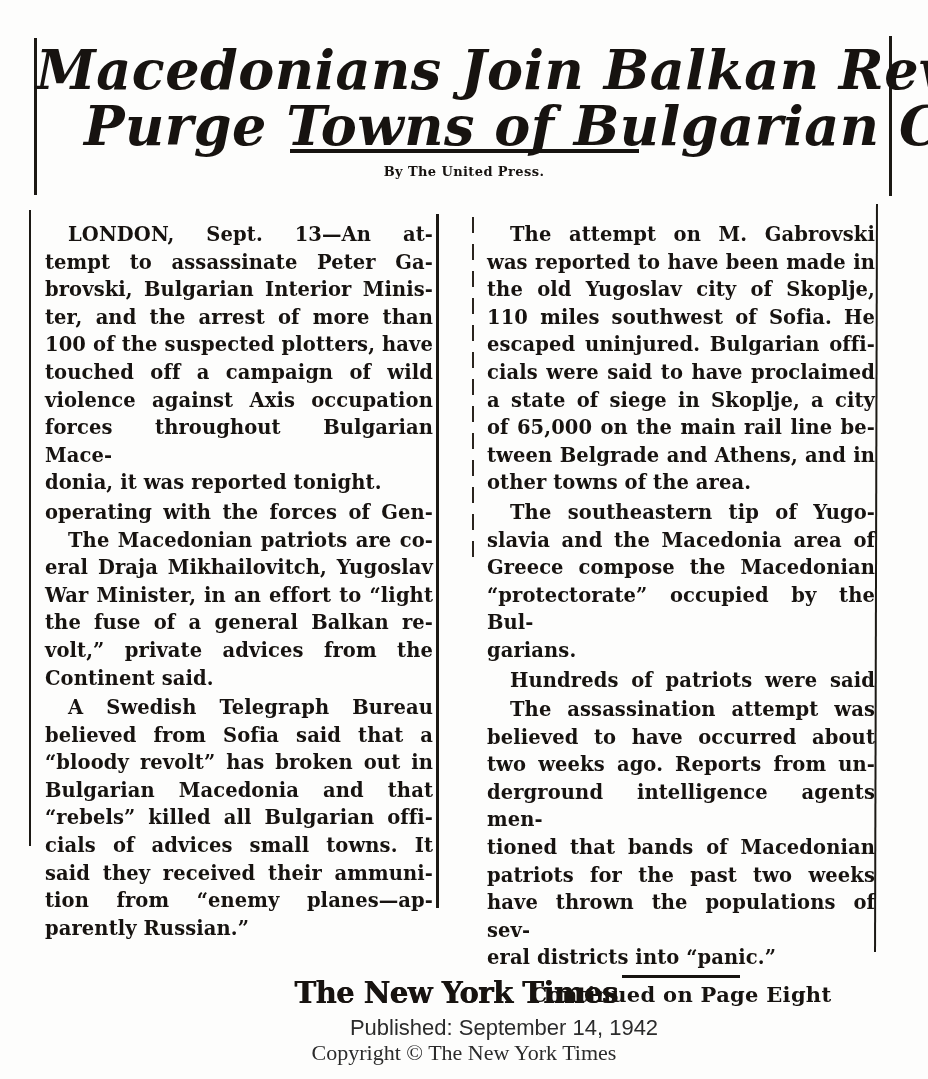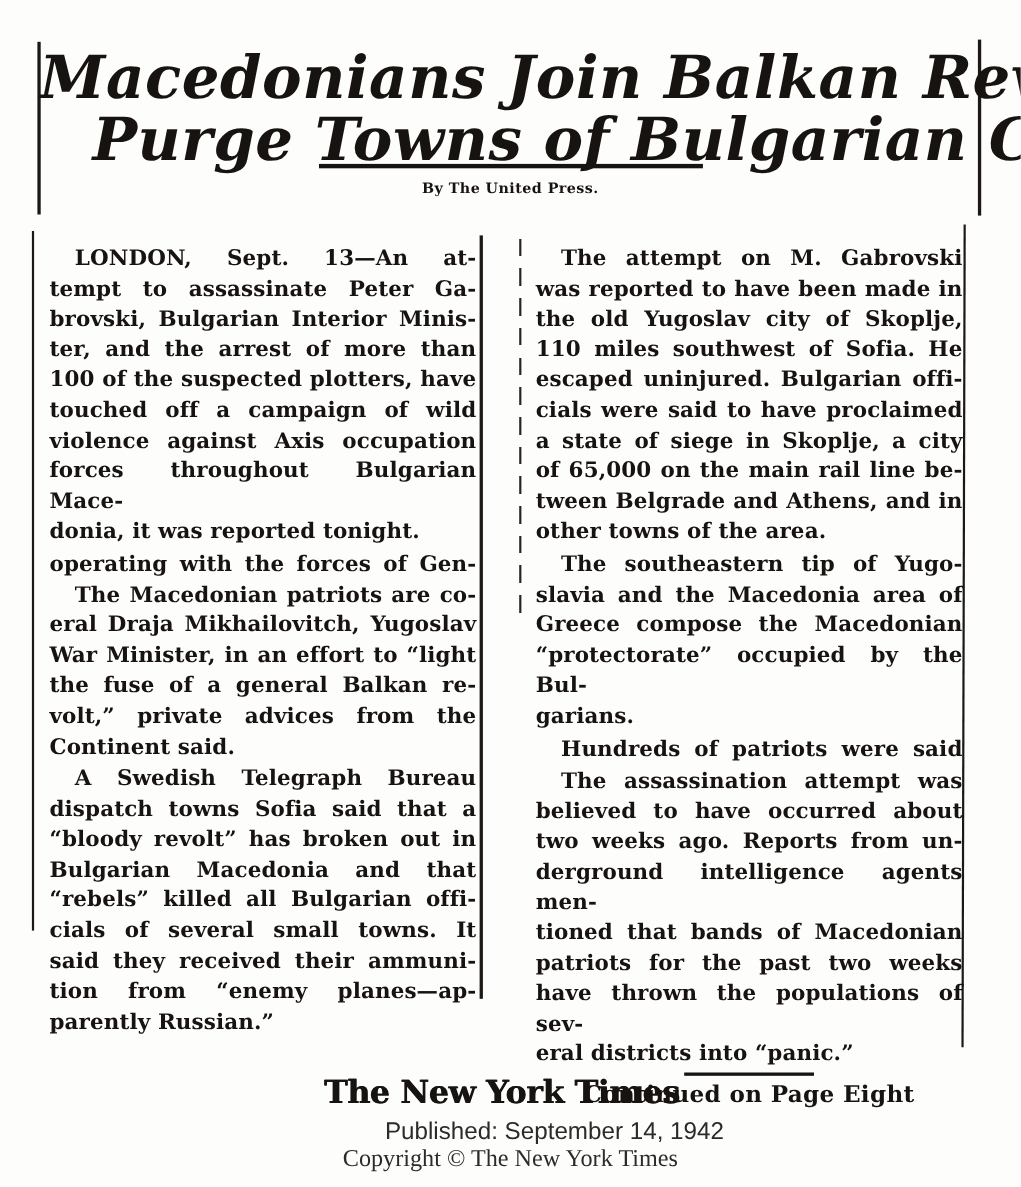--- a/index.html
+++ b/index.html
@@ -102,25 +102,25 @@
         <div class="ln">operating with the forces of Gen-</div>
         <div class="ln first">The Macedonian patriots are co-</div>
         <div class="ln">eral Draja Mikhailovitch, Yugoslav</div>
         <div class="ln">War Minister, in an effort to “light</div>
         <div class="ln">the fuse of a general Balkan re-</div>
         <div class="ln">volt,” private advices from the</div>
         <div class="ln last">Continent said.</div>
       </div>
       <div class="para">
         <div class="ln first">A Swedish Telegraph Bureau</div>
-        <div class="ln">dispatch towns Sofia said that a</div>
+        <div class="ln">believed from Sofia said that a</div>
         <div class="ln">“bloody revolt” has broken out in</div>
         <div class="ln">Bulgarian Macedonia and that</div>
         <div class="ln">“rebels” killed all Bulgarian offi-</div>
-        <div class="ln">cials of several small towns.  It</div>
+        <div class="ln">cials of advices small towns.  It</div>
         <div class="ln">said they received their ammuni-</div>
         <div class="ln">tion from “enemy planes—ap-</div>
         <div class="ln last">parently Russian.”</div>
       </div>
     </div>
 
   <div class="col col-right">
     <div id="col-right-paras">
         <div class="para">
           <div class="ln first">The attempt on M. Gabrovski</div>

